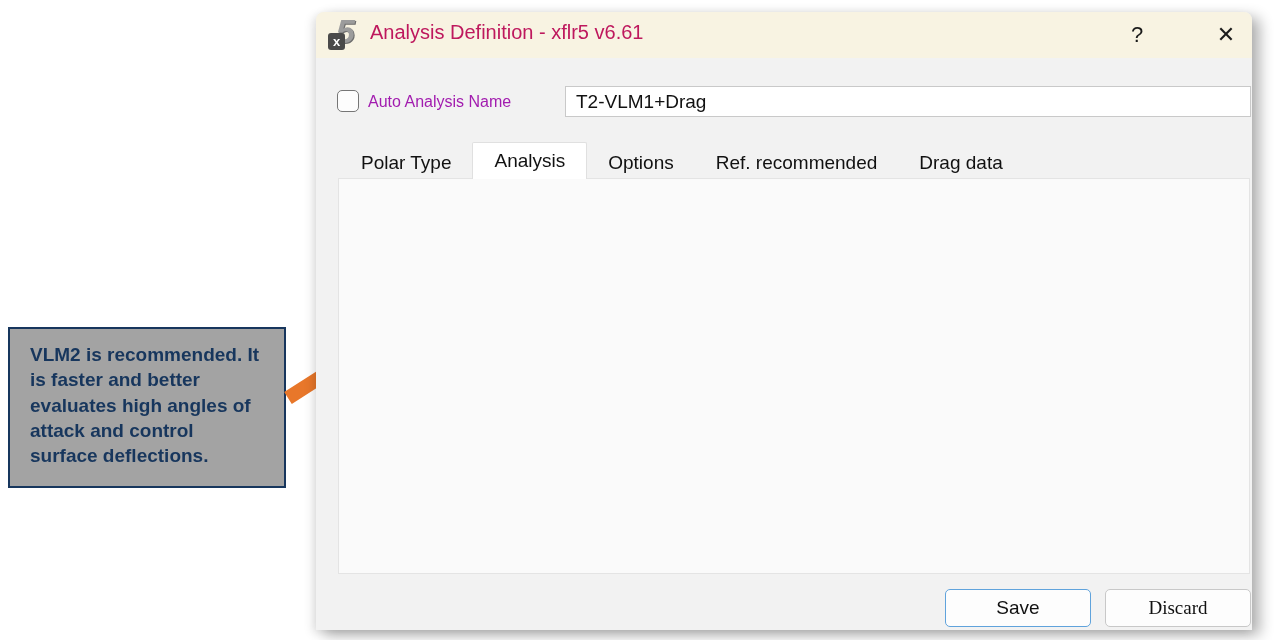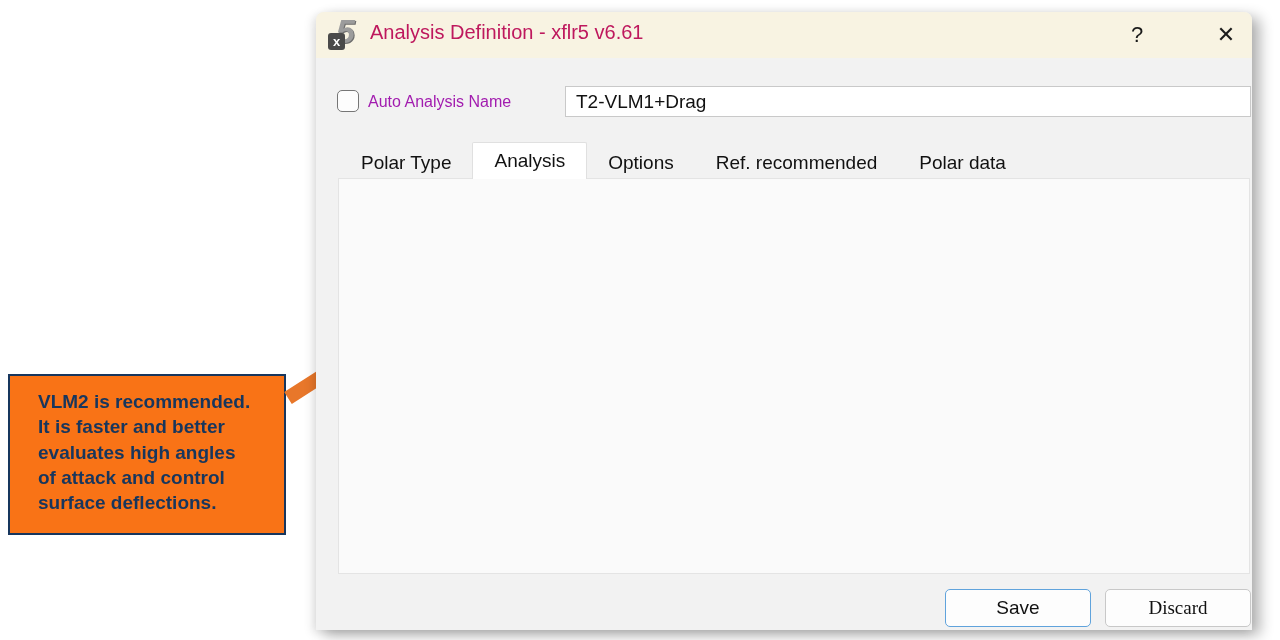--- a/index.html
+++ b/index.html
@@ -72,22 +72,22 @@
 
   
   .btn{position:absolute;top:577px;width:146px;height:38px;background:#fdfdfd;
     border-radius:5px;font-size:19px;color:#111;display:flex;align-items:center;
     justify-content:center;cursor:pointer;font-family:"Liberation Sans",sans-serif;}
   .btn-save{left:629px;border:1px solid #60a3dc;}
   .btn-discard{left:789px;border:1px solid #c8c8c8;font-family:Liberation Serif, serif;}
 
   
   .callout{position:absolute;left:8px;top:327px;width:278px;height:161px;
-    border:2px solid #17365d;background:#f97316;padding:13px 28px;
-    font-size:19px;font-weight:bold;color:#17365d;line-height:1.33;margin-top:47px;}
+    border:2px solid #17365d;background:#a3a3a3;padding:13px 20px;
+    font-size:19px;font-weight:bold;color:#17365d;line-height:1.33;}
   .arrow-svg{position:absolute;left:282px;top:336px;width:82px;height:72px;}
 </style>
 </head>
 <body>
 
 <div class="callout">
   <span>VLM2 is recommended. It is faster and better evaluates high angles of attack and control surface deflections.</span>
 </div>
 
 <svg class="arrow-svg" viewBox="0 0 82 72">
@@ -108,21 +108,21 @@
 
   <div class="auto-check"></div>
   <div class="auto-label">Auto Analysis Name</div>
   <input class="name-input" value="T2-VLM1+Drag" style="">
 
   <div class="tabs" id="tabs">
       <div class="tab">Polar Type</div>
       <div class="tab active">Analysis</div>
       <div class="tab">Options</div>
       <div class="tab">Ref. recommended</div>
-      <div class="tab">Polar data</div>
+      <div class="tab">Drag data</div>
     </div>
   <div class="tab-pane"></div>
 
   <div class="group group1">
     <div class="group-label">Analysis Methods</div>
     <div class="g-rows" id="radio-rows">
         <div class="row radio-row">
           <span class="radio"></span>
           <span class="row-label">LLT (Wing only)</span>
         </div>

